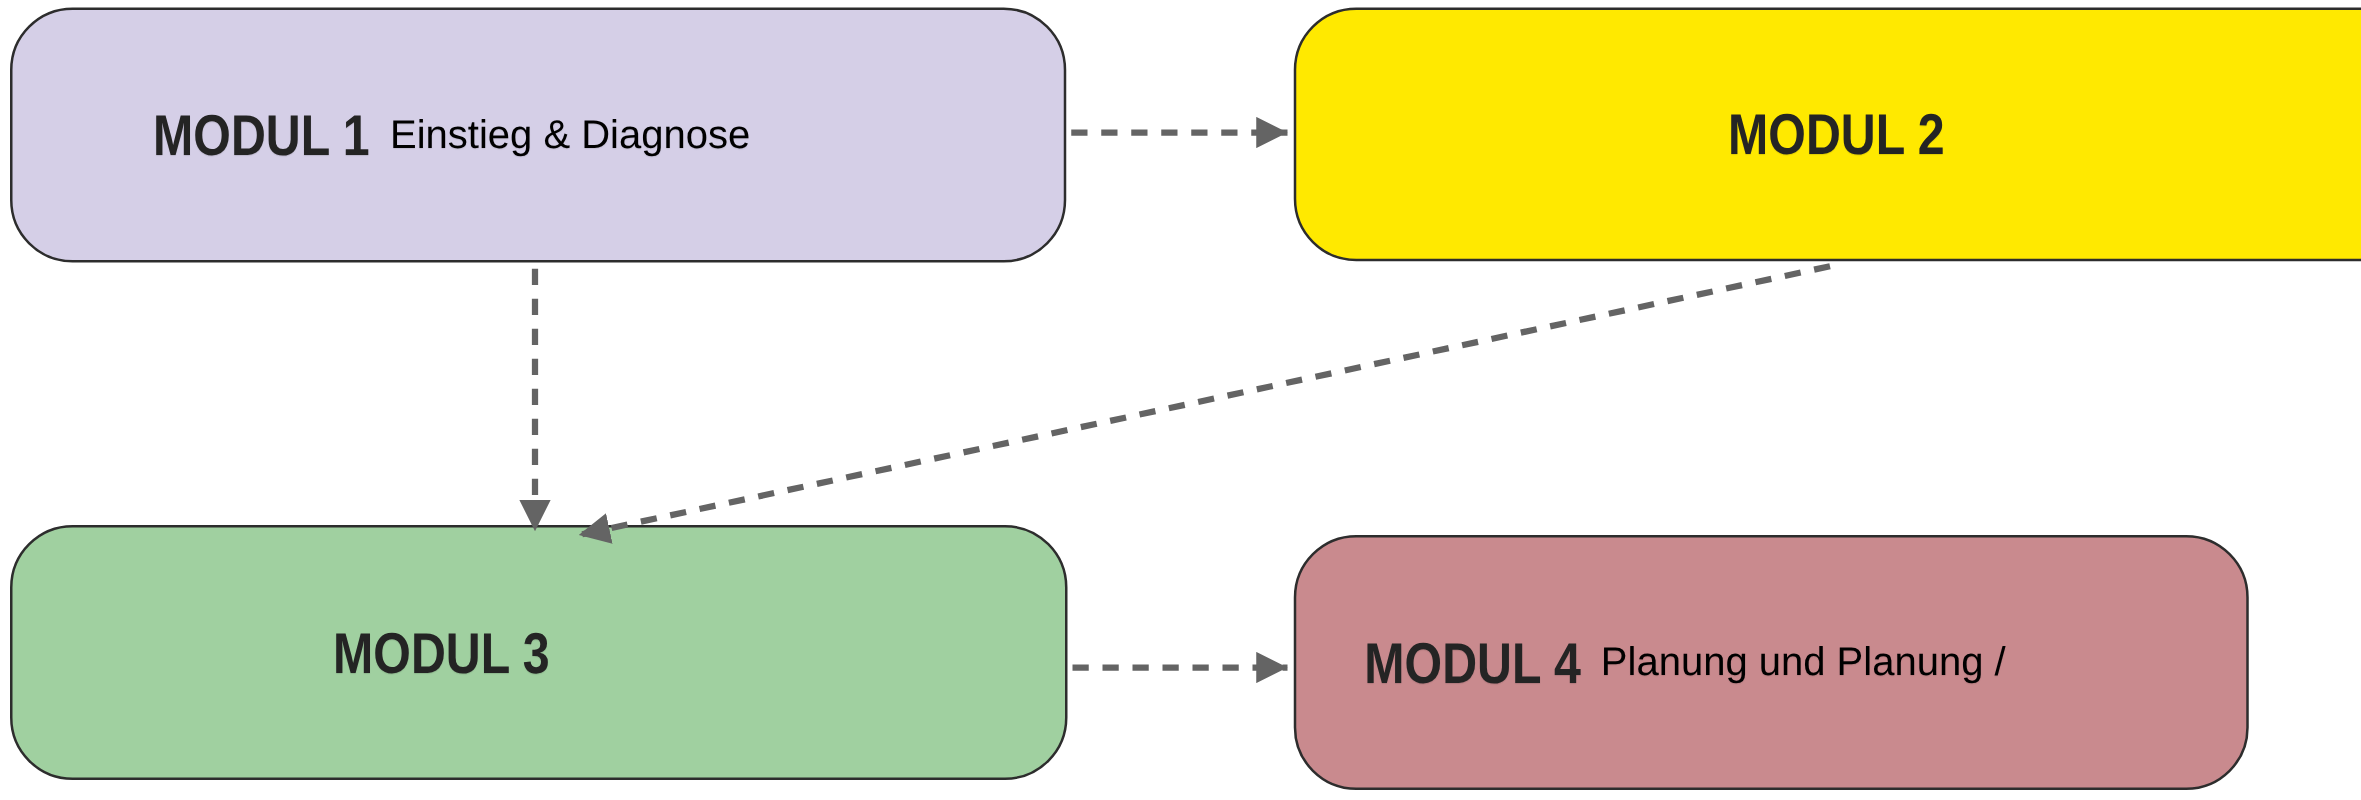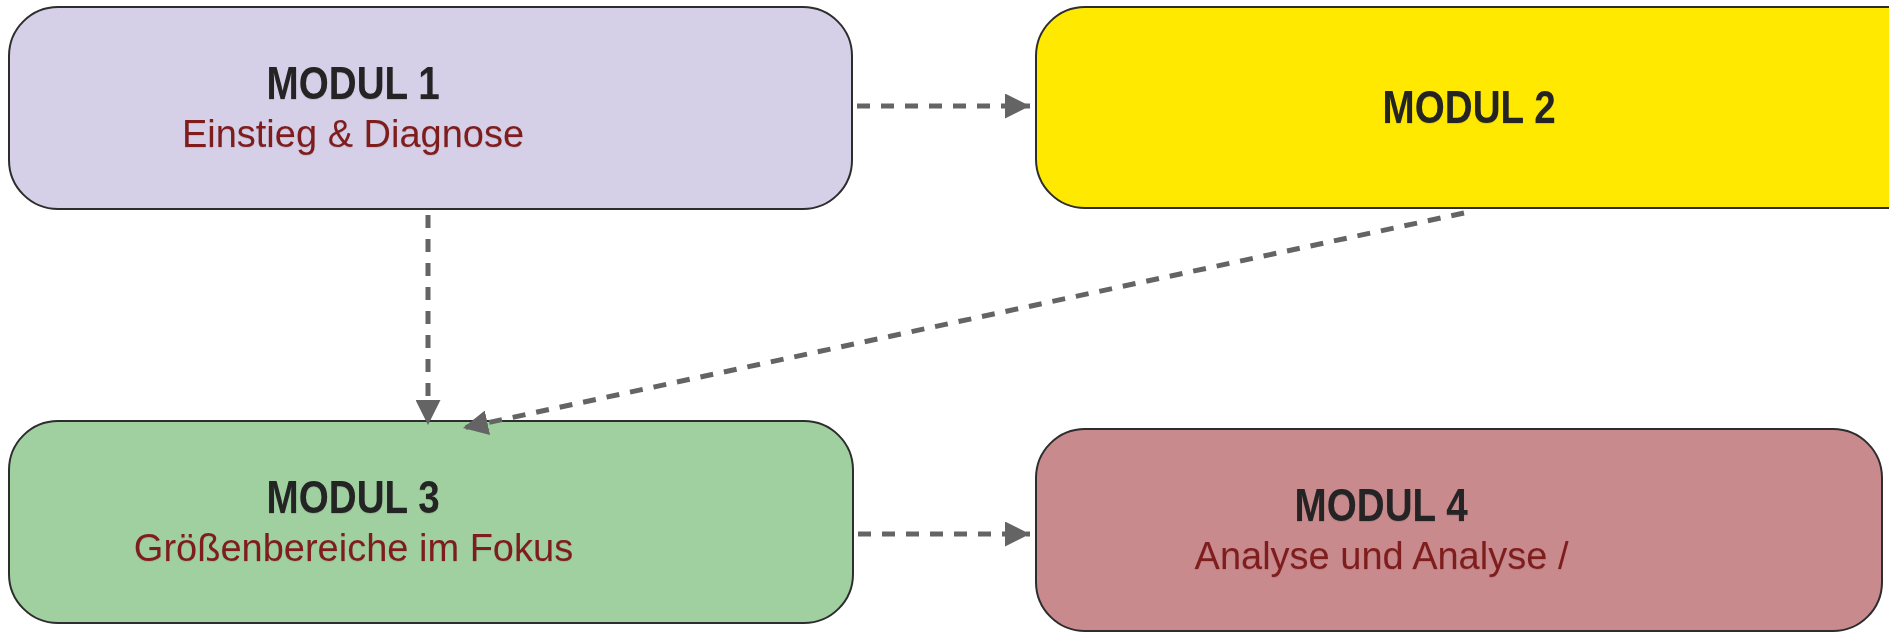--- a/index.html
+++ b/index.html
@@ -14,54 +14,53 @@
     height: 640px;
     overflow: hidden;
     background: #ffffff;
   }
   .module {
     position: absolute;
     box-sizing: border-box;
     border: 2.5px solid #2d2d2d;
     border-radius: 50px;
     display: flex;
-    flex-direction: column;
     justify-content: center;
     align-items: center;
     text-align: center;
     
     padding-right: 185px;
     padding-left: 30px;
   }
   .module .title {
     display: inline-block;
     font-size: 46px;
     font-weight: 700;
     color: #242424;
     letter-spacing: 0px;
     transform: scaleX(0.84);
     transform-origin: center;
     line-height: 1.15;
     text-shadow: 0 1px 1px rgba(0,0,0,0.12);
     white-space: nowrap;
   }
   .module .subtitle {
-    font-size: 38px;
+    font-size: 32px;
     font-weight: 400;
-    color: #7f1d1d;
+    color: #000000;
     line-height: 1.3;
     text-shadow: 0 1px 1px rgba(0,0,0,0.10);
     white-space: nowrap;
   }
   .module .subtitle:empty { display: none; }
 
   #m1 { left: 8px;    top: 6px;   width: 845px; height: 204px; }
   #m2 { left: 1035px; top: 6px;   width: 1024px; height: 203px; gap: 44px; }
   #m3 { left: 8px;    top: 420px; width: 846px; height: 204px; }
-  #m4 { left: 1035px; top: 428px; width: 848px; height: 204px; }
+  #m4 { left: 1035px; top: 428px; width: 764px; height: 204px; }
 
   svg.arrows {
     position: absolute;
     left: 0; top: 0;
     width: 1889px;
     height: 640px;
     pointer-events: none;
   }
   svg.arrows line {
     fill: none;
@@ -78,26 +77,25 @@
     <span class="title">MODUL 1</span>
     <span class="subtitle">Einstieg &amp; Diagnose</span>
   </div>
 
   <div class="module" id="m2" style="background-color: rgb(255, 233, 0);">
     <span class="title">MODUL 2</span>
   </div>
 
   <div class="module" id="m3" style="background-color: rgb(160, 208, 160);">
     <span class="title">MODUL 3</span>
-    <span class="subtitle">Größenbereiche im Fokus</span>
   </div>
 
   <div class="module" id="m4" style="background-color: rgb(201, 138, 142);">
     <span class="title">MODUL 4</span>
-    <span class="subtitle">Analyse und Analyse /</span>
+    <span class="subtitle">Planung und Planung /</span>
   </div>
 
   <svg class="arrows" viewBox="0 0 1889 640">
     <defs>
       <marker id="ah" viewBox="0 0 12 12" refX="12" refY="6" markerWidth="5" markerHeight="5" orient="auto-start-reverse">
         <path d="M0,0 L12,6 L0,12 Z" fill="#646464"></path>
       </marker>
     </defs>
     <line x1="857" y1="106" x2="1030" y2="106" marker-end="url(#ah)" stroke="#646464"></line>
     <line x1="428" y1="215" x2="428" y2="425" marker-end="url(#ah)" stroke="#646464"></line>

